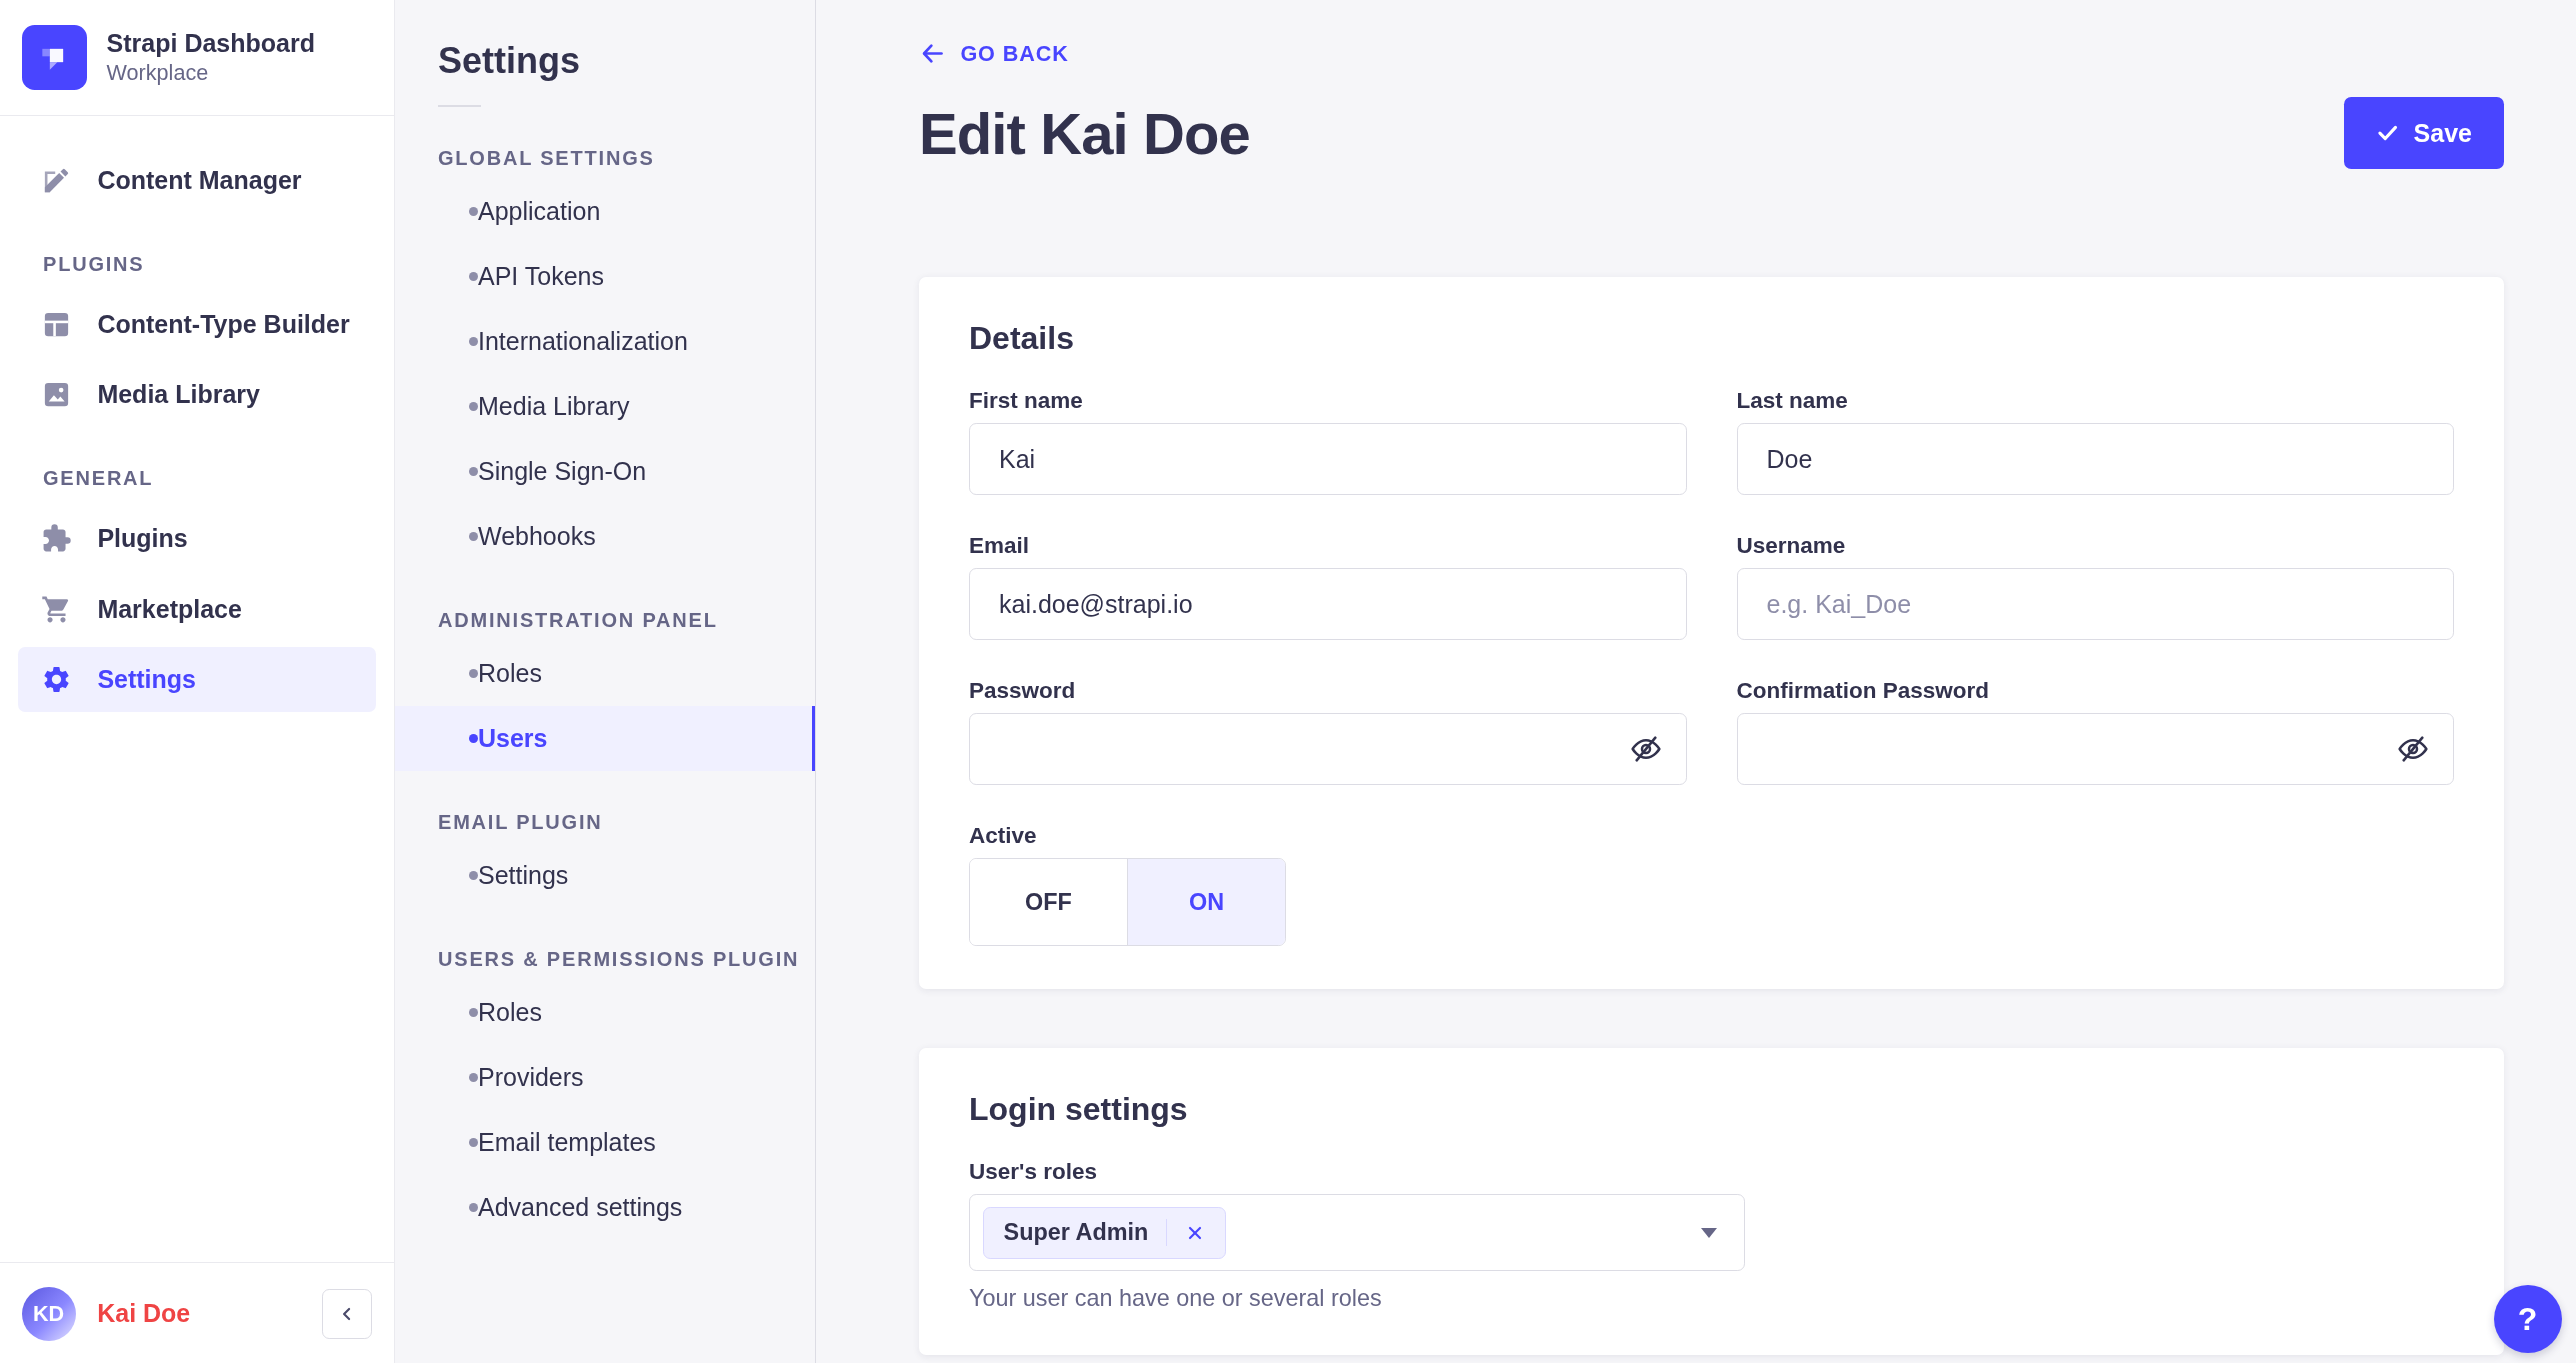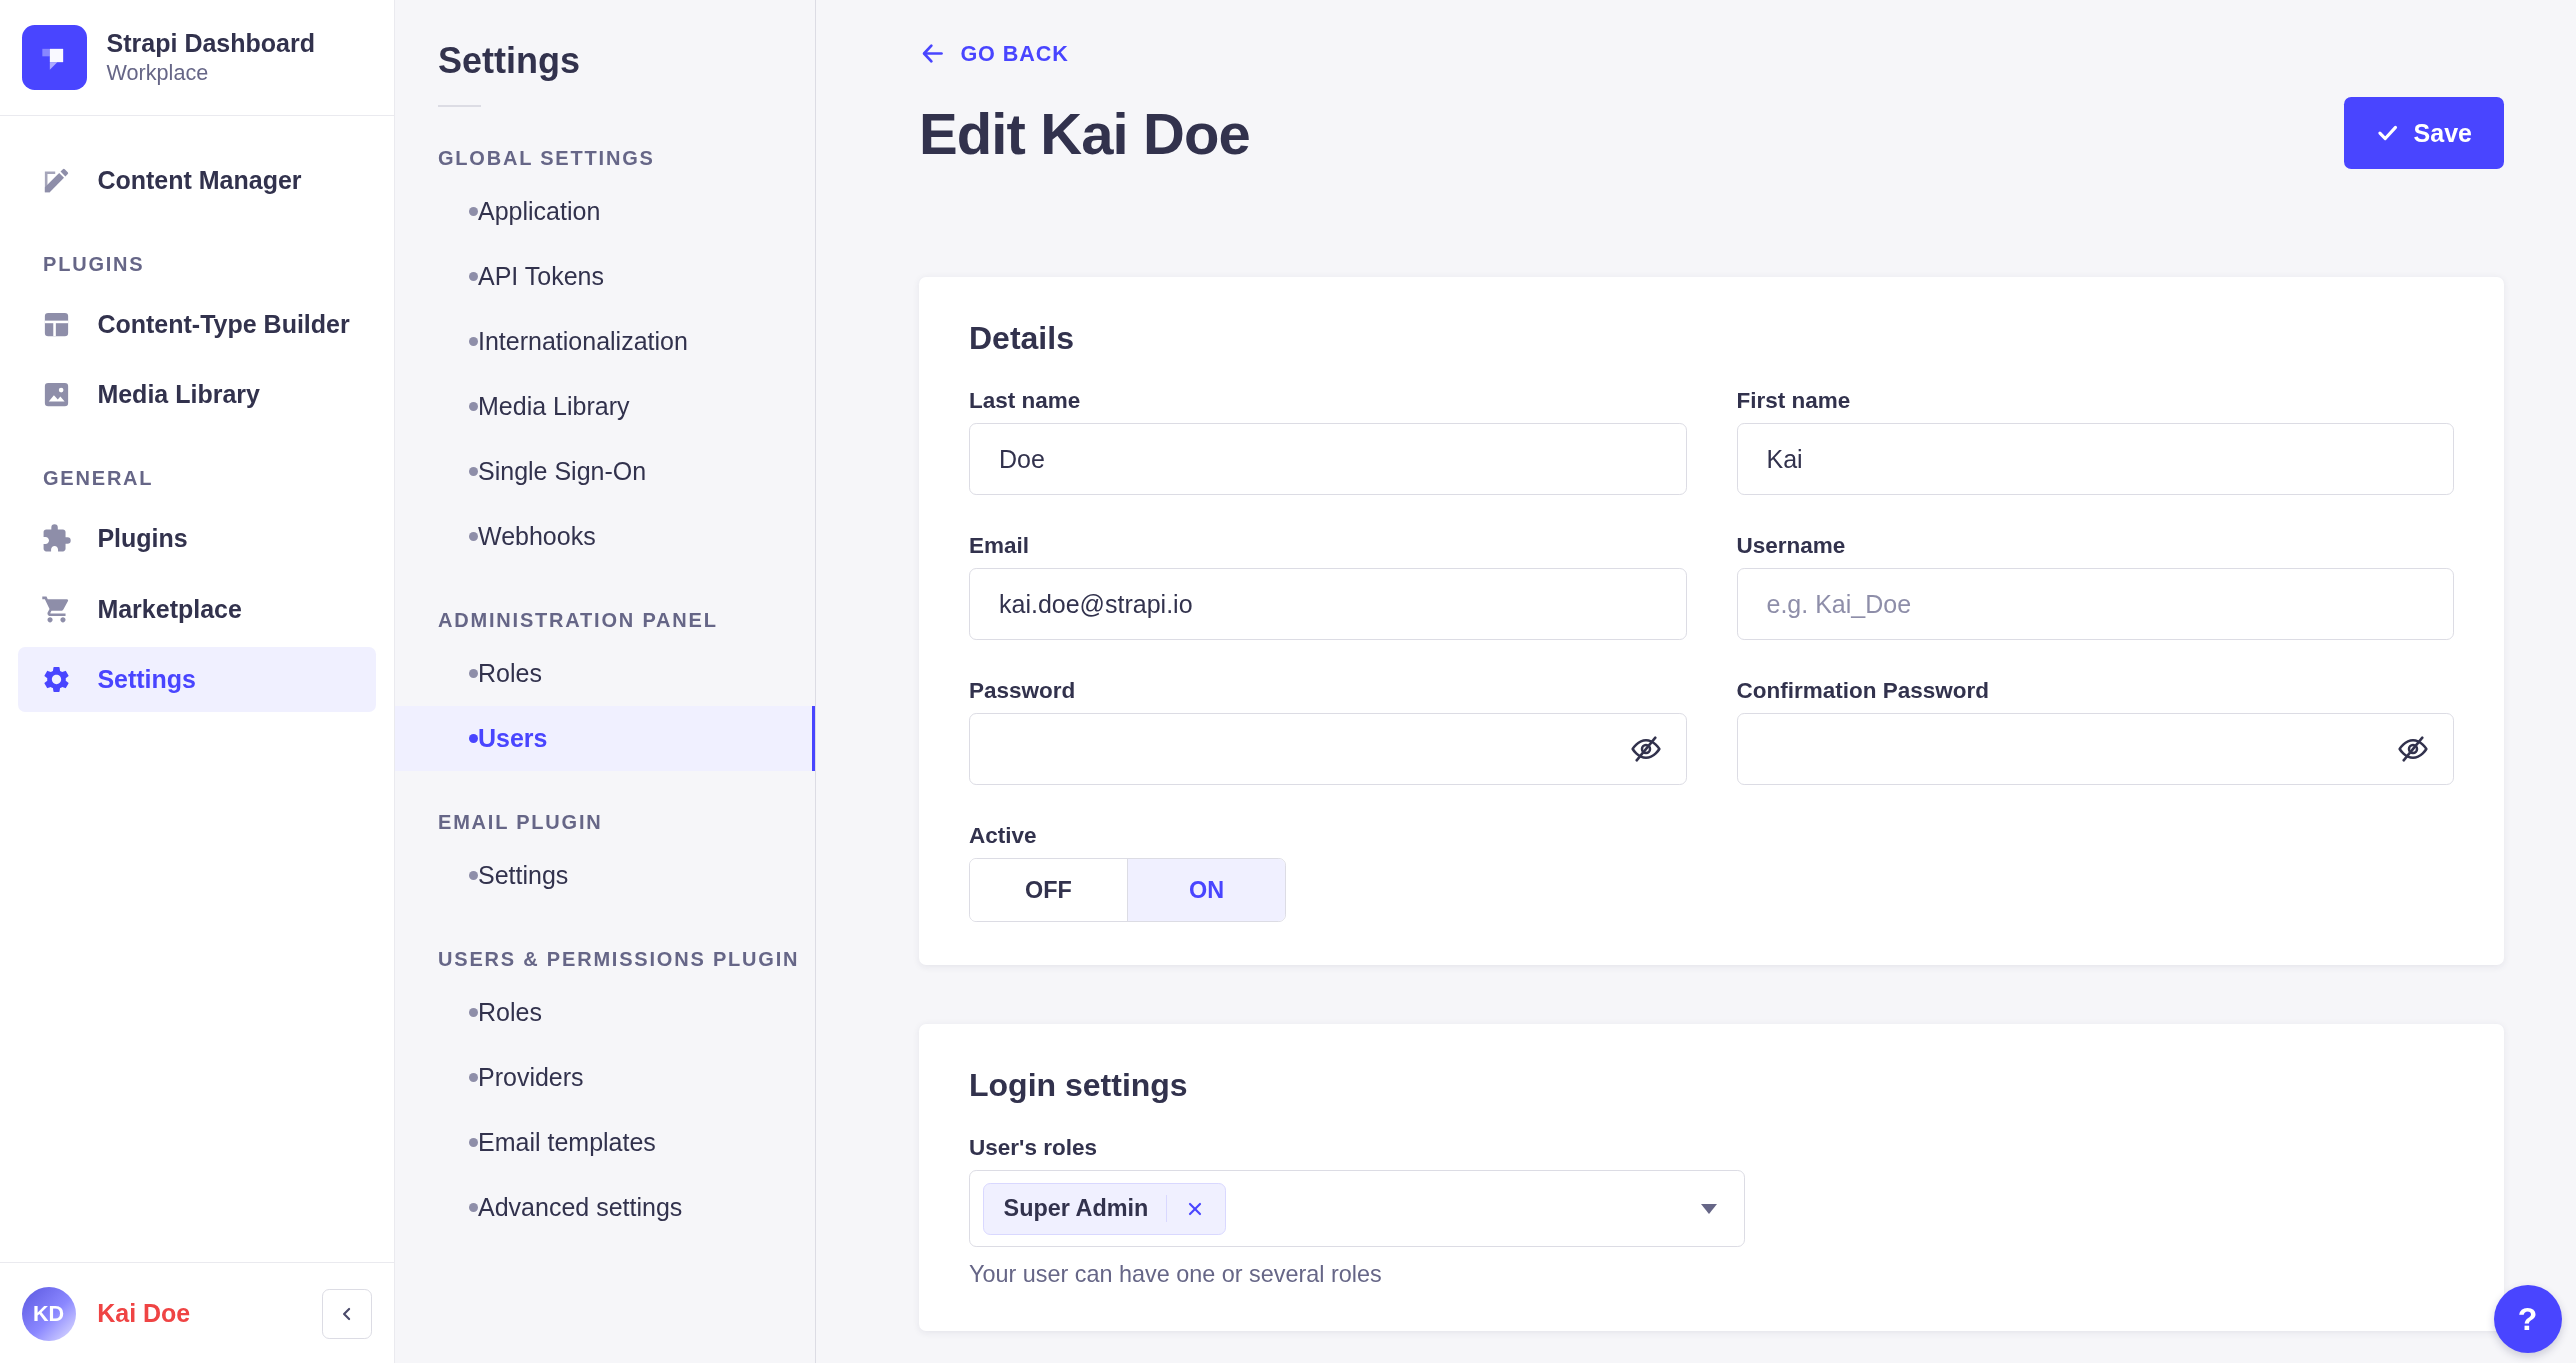--- a/index.html
+++ b/index.html
@@ -133,21 +133,21 @@
     padding:0 29px; outline:none;
   }
   .text-input::placeholder { color:#8e8ea9; }
   .eye-btn {
     position:absolute; right:25px; top:50%; transform:translateY(-50%);
     background:none; border:none; cursor:pointer; padding:0;
     display:flex; align-items:center;
   }
   .eye-btn svg { width:32px; height:32px; color:#32324d; }
   .toggle {
-    display:inline-flex; height:64px; width:317px;
+    display:inline-flex; height:88px; width:317px;
     border:0.9px solid #dcdce4; border-radius:7.2px;
     overflow:hidden; background:#ffffff; cursor:pointer;
   }
   .toggle-cell {
     flex:1; display:flex; align-items:center; justify-content:center;
     font-size:23.4px; font-weight:700;
     border:none; background:#ffffff; cursor:pointer;
     font-family:"Liberation Sans", sans-serif;
     color:#32324d;
   }
@@ -345,26 +345,26 @@
       </svg>
       <span>Save</span>
     </button>
   </div>
 
   
   <section class="card card-details">
     <h2 class="card-title">Details</h2>
     <div class="form-grid">
       <div class="field">
+        <label class="field-label">First name</label>
+        <input class="text-input" type="text" value="Kai" style="">
+      </div>
+      <div class="field">
         <label class="field-label">Last name</label>
         <input class="text-input" type="text" value="Doe" style="">
-      </div>
-      <div class="field">
-        <label class="field-label">First name</label>
-        <input class="text-input" type="text" value="Kai" style="">
       </div>
       <div class="field">
         <label class="field-label">Email</label>
         <input class="text-input" type="text" value="kai.doe@strapi.io" style="">
       </div>
       <div class="field">
         <label class="field-label">Username</label>
         <input class="text-input" type="text" placeholder="e.g. Kai_Doe" style="">
       </div>
       <div class="field">

